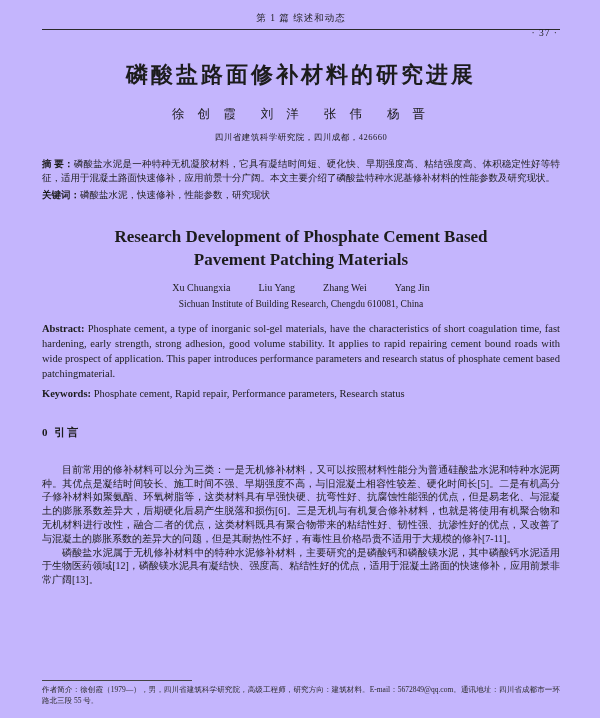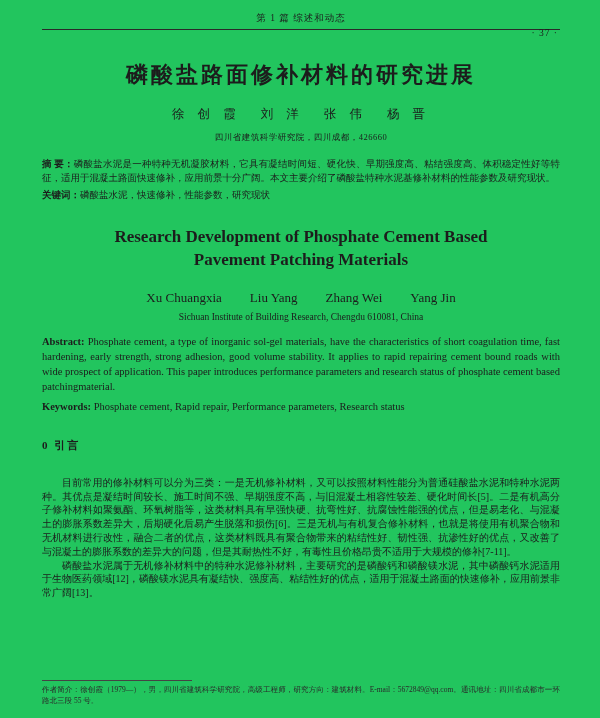--- a/index.html
+++ b/index.html
@@ -6,21 +6,21 @@
   html, body { width: 600px; }
   body {
     background: #e9e7e2;
     font-family: "Liberation Serif", "DejaVu Serif", serif;
   }
   .page {
     position: relative;
     width: 600px;
     height: 718px;
     margin: 0 auto;
-    background: #22c55e;
+    background: #c4b5fd;
     color: #1c1c1c;
     padding: 12px 40px 24px 42px;
     overflow: hidden;
   }
   
   .running-head {
     position: relative;
     height: 14px;
     font-size: 9.5px;
     letter-spacing: 1px;
@@ -70,27 +70,27 @@
   .cn-abstract { margin-bottom: 2px; }
   .cn-keywords { margin-bottom: 24px; }
   .b { font-weight: bold; }
   
   .en-title {
     text-align: center;
     font-size: 17px;
     font-weight: bold;
     line-height: 1.35;
     max-width: 440px;
-    margin: 0 auto 18px auto;
+    margin: 0 auto 10px auto;
   }
   .en-authors {
     display: flex;
     justify-content: center;
     gap: 28px;
-    font-size: 13px;
+    font-size: 10px;
     margin-bottom: 6px;
   }
   .en-affil {
     text-align: center;
     font-size: 9.5px;
     margin-bottom: 12px;
   }
   .en-abstract, .en-keywords {
     font-size: 10.5px;
     line-height: 1.45;

